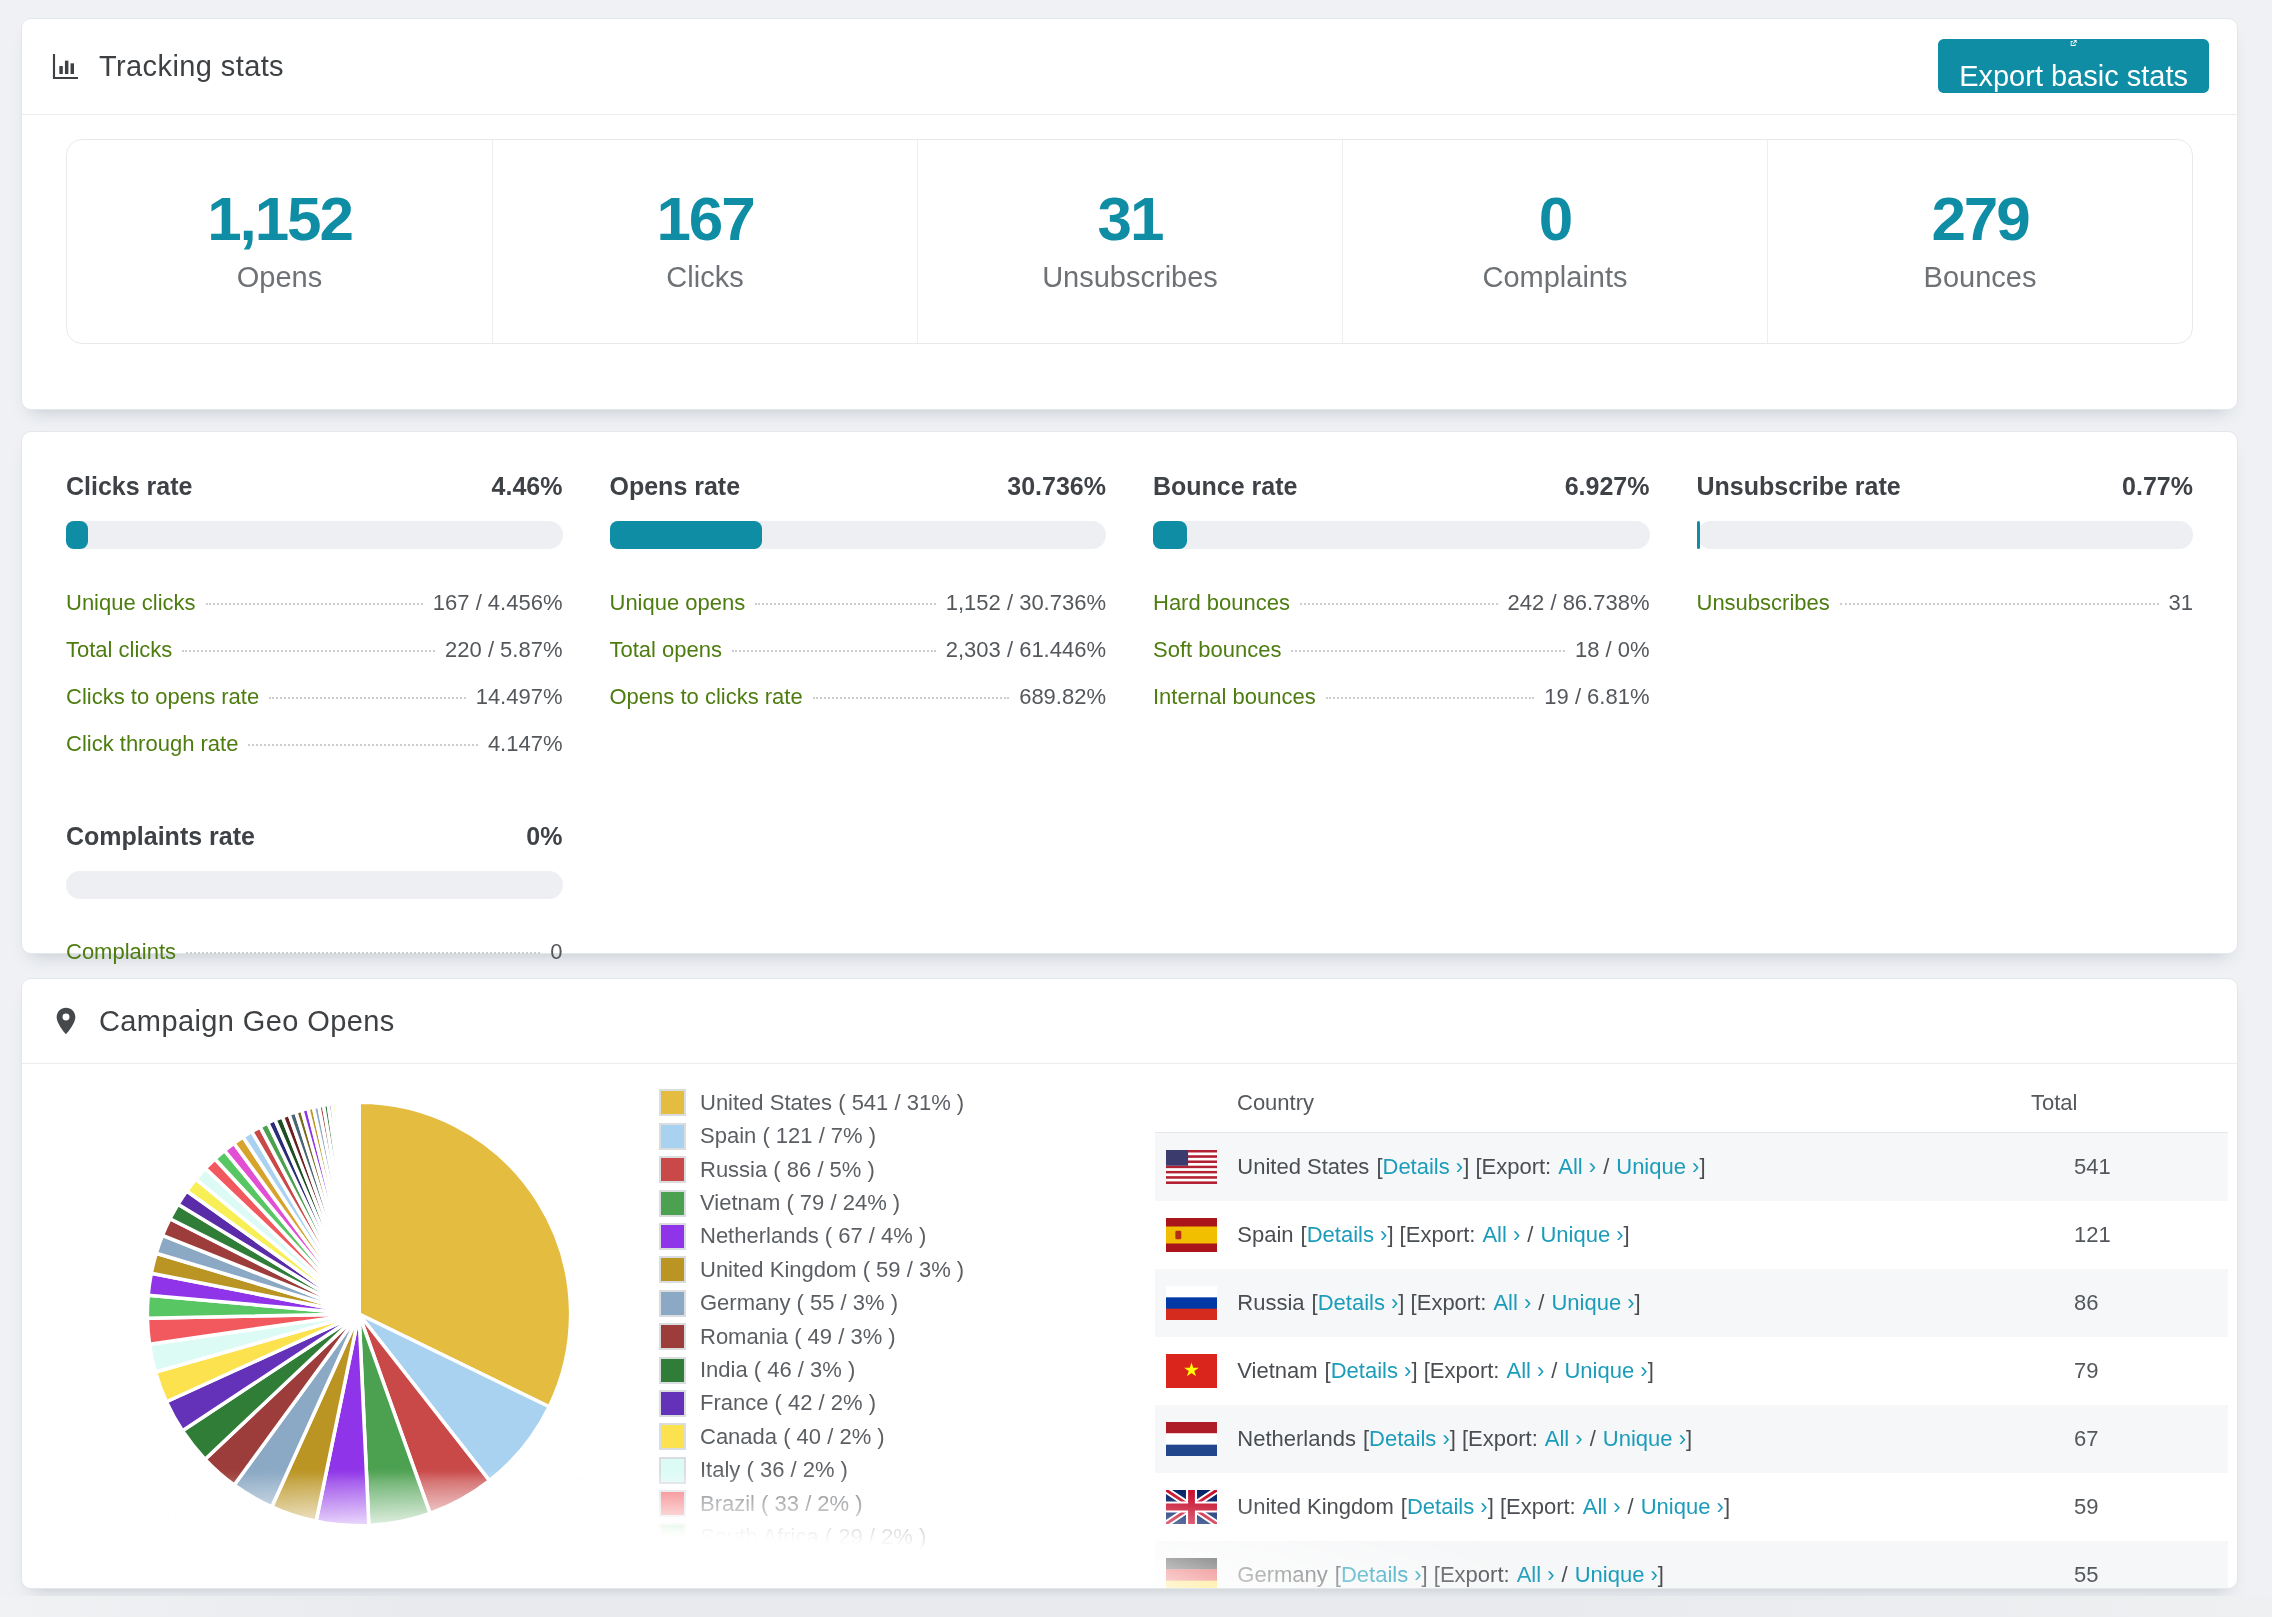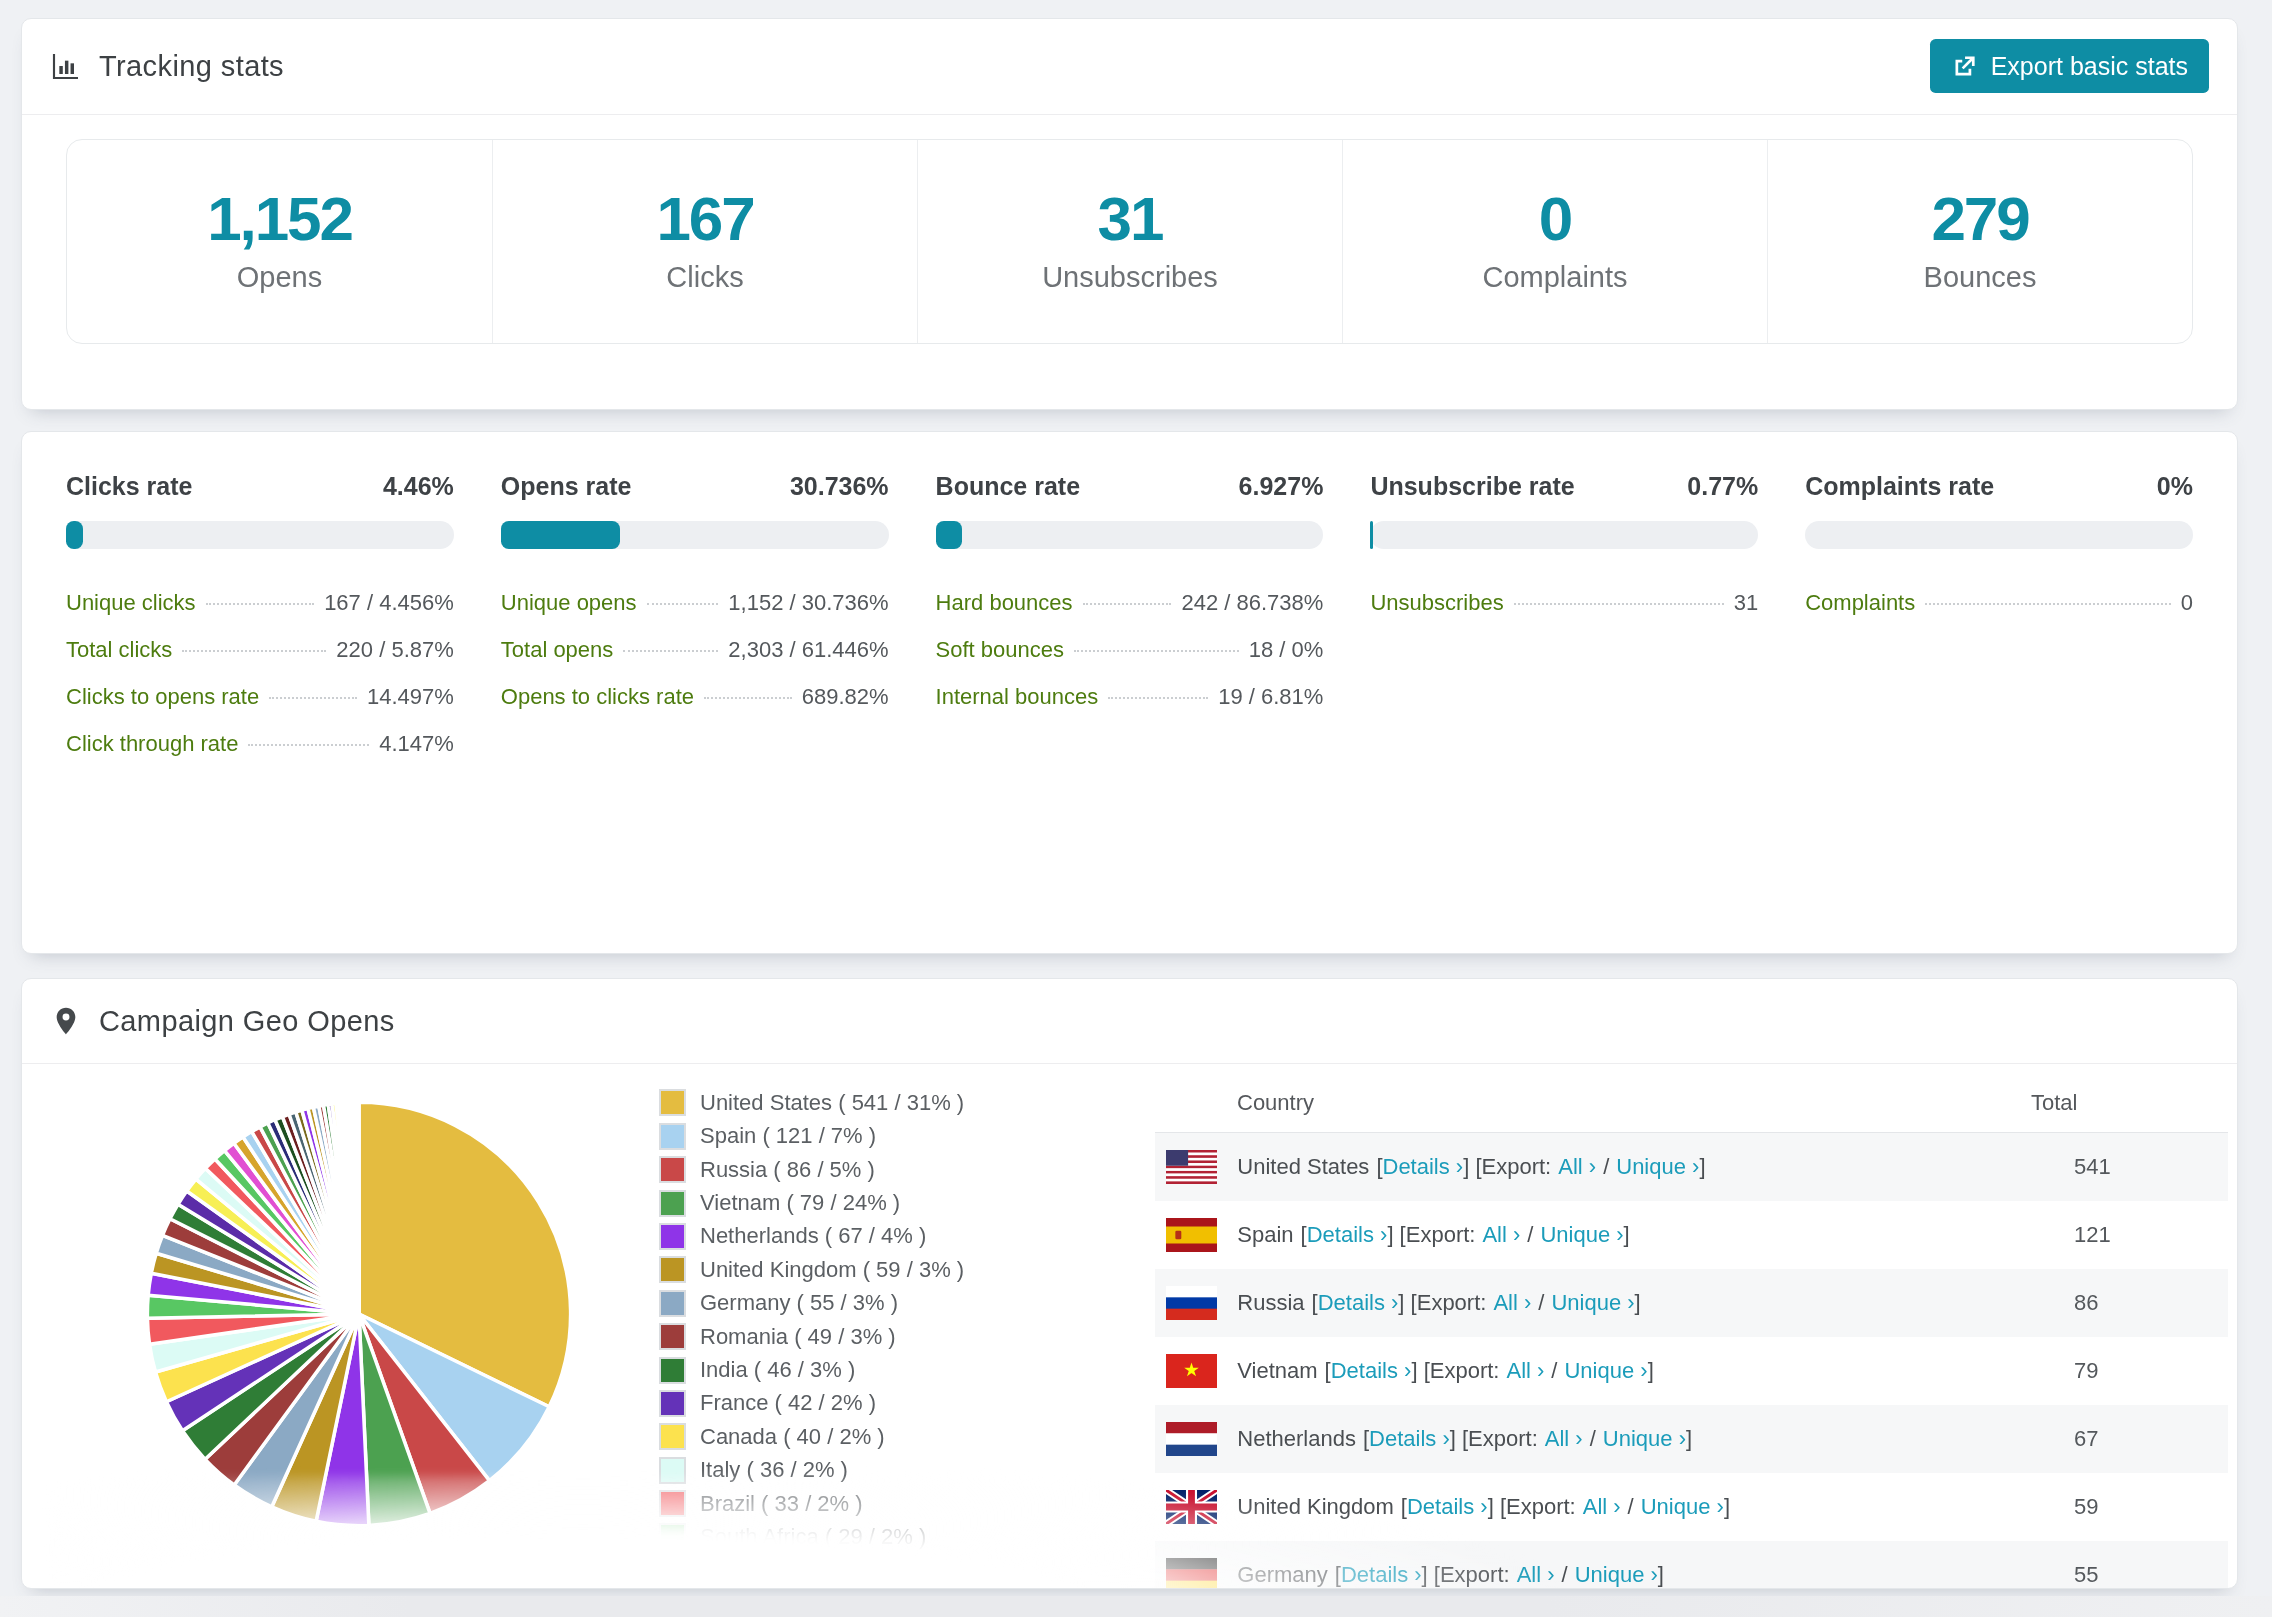--- a/index.html
+++ b/index.html
@@ -25,22 +25,23 @@
     height:96px;padding:8px 28px;border-bottom:1.4px solid #ededef;
     box-sizing:border-box;
   }
   .head-left{display:flex;align-items:center;gap:17px;}
   .head-title{font-size:29px;font-weight:400;color:#3d4144;letter-spacing:0.4px;}
   .head-icon{width:32px;height:32px;flex:0 0 auto;}
 
   .export-btn{
     display:flex;align-items:center;gap:12.7px;
     background:#0e8da4;color:#fff;border:none;border-radius:5.6px;
-    height:54px;padding:0 21px;font-size:25px;cursor:pointer;
+    height:54px;padding:0 21px;font-size:29px;cursor:pointer;
     font-family:inherit;
+    flex-direction:column;
   }
   .export-btn svg{width:27px;height:27px;}
 
   
   .summary-box{
     margin:24px 44px 0;height:205px;
     border:1.4px solid #e7eaec;border-radius:16px;
     display:grid;grid-template-columns:repeat(5,1fr);
     box-sizing:border-box;
     text-align:center;
@@ -49,21 +50,21 @@
     display:flex;flex-direction:column;align-items:center;justify-content:center;
     border-left:1.4px solid #eceef0;
   }
   .stat-cell:first-child{border-left:none;}
   .stat-value{font-size:62px;font-weight:700;color:#0e8da4;letter-spacing:-2.1px;line-height:1;}
   .stat-label{font-size:29px;color:#6e7276;margin-top:11.3px;}
 
   
   .rates-grid{
     padding:40px 44px 0;
-    display:grid;grid-template-columns:repeat(5,1fr);
+    display:grid;grid-template-columns:repeat(4,1fr);
     column-gap:47px;row-gap:54px;
   }
   .rate-head{display:flex;justify-content:space-between;align-items:baseline;margin-bottom:20px;}
   .rate-title{font-size:25px;font-weight:700;color:#3e4246;}
   .rate-value{font-size:25px;font-weight:700;color:#3e4246;}
   .bar{height:28px;background:#edeff2;border-radius:14px;position:relative;}
   .bar-fill{height:100%;background:#0e8da4;border-radius:7.8px;width:0;}
   .rate-rows{margin-top:30px;}
   .rate-row{display:flex;align-items:baseline;font-size:22px;padding:10.6px 0;}
   .rate-row .rl{color:#4d7c0f;white-space:nowrap;}

